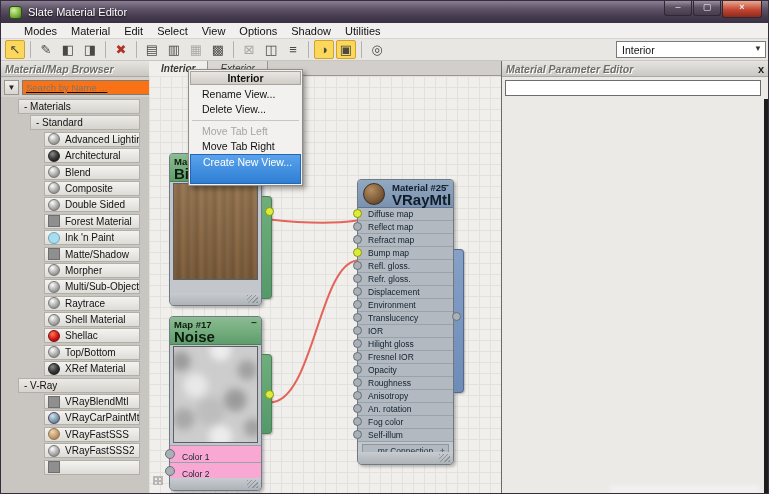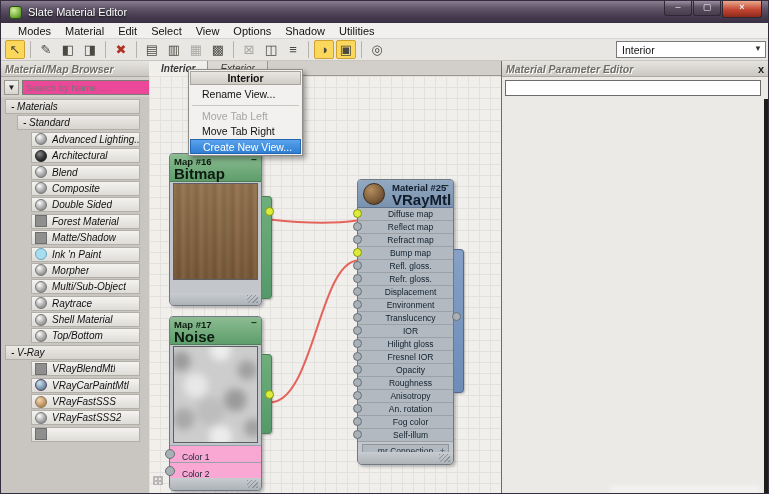--- a/index.html
+++ b/index.html
@@ -10,21 +10,21 @@
     background:linear-gradient(#8a7f92,#5f5468 35%,#453a4e 72%,#3a3044);display:flex;align-items:center;}
   .appicon{width:13px;height:13px;margin:0 6px 0 8px;border-radius:3px;
     background:radial-gradient(circle at 35% 30%,#d6f0a0,#7bb23e 60%,#3f7a1e);border:1px solid #2c4f13;}
   .wtitle{color:#fff;font-size:11px;text-shadow:0 1px 2px #000;}
   .wbtns{position:absolute;right:8px;top:0;display:flex;gap:1px;align-items:flex-start;}
   .wbtn{width:28px;height:15px;border:1px solid #2f2733;border-top:none;border-radius:0 0 3px 3px;
     background:linear-gradient(#9a90a4,#5a5060 45%,#463c4e);color:#f2eef6;font-size:9px;line-height:13px;text-align:center;cursor:default;}
   .wbtn.close{width:40px;height:17px;background:linear-gradient(#eba98e,#c24532 55%,#8e2a1b);font-weight:bold;}
   
   .menubar{position:absolute;left:0;top:22px;width:769px;height:16px;background:#f1f0ee;border-bottom:1px solid #d7d5d1;
-    display:flex;align-items:center;padding-left:10px;}
+    display:flex;align-items:center;padding-left:16px;}
   .menu-item{font-size:11px;color:#111;padding:0 7px;}
   
   .toolbar{position:absolute;left:0;top:38px;width:769px;height:22px;background:#e9e7e4;border-bottom:1px solid #c9c6c1;
     display:flex;align-items:center;padding-left:3px;}
   .tbi{width:20px;height:19px;margin:0 1px;display:flex;align-items:center;justify-content:center;
     font-size:13px;color:#4a4a42;border:1px solid transparent;border-radius:2px;}
   .tbi.active{background:#fbd75c;border-color:#cfa12e;}
   .tbi.dim{opacity:.4;}
   .tbi.danger{color:#b03226;font-weight:bold;}
   .tbi.sep{width:1px;height:17px;background:#b5b2ac;margin:0 4px;border:none;}
@@ -33,22 +33,22 @@
   .viewdrop .arrow{position:absolute;right:3px;top:2px;font-size:8px;color:#333;}
   
   .phead{height:16px;display:flex;align-items:center;padding:0 4px;
     background:linear-gradient(#e6e4e0,#cbc8c3);border-bottom:1px solid #a9a6a0;}
   .phead .ptitle{flex:1;font-size:10.5px;font-style:italic;font-weight:bold;color:#6f6d68;text-shadow:1px 1px 0 #fff;}
   .phead .pclose{font-size:11px;font-weight:bold;color:#222;padding:0 2px;}
   .leftpanel{position:absolute;left:0;top:60px;width:172px;height:434px;background:#c9c6c1;border-right:1px solid #8a8a88;overflow:hidden;}
   .searchrow{height:20px;display:flex;align-items:center;padding:2px 3px;background:#d4d1cc;}
   .filterbtn{width:15px;height:15px;font-size:8px;color:#222;display:flex;align-items:center;justify-content:center;
     border:1px solid #9a978f;background:linear-gradient(#f2f1ee,#d8d5d0);margin-right:3px;}
-  .searchinput{flex:1;height:15px;border:1px solid #7d7b76;font-size:9.5px;padding:0 3px;background:#ec4899;}
-  .blist{position:absolute;left:0;top:38px;width:141px;bottom:0;padding-left:2px;overflow:hidden;font-style:italic;}
+  .searchinput{flex:1;height:15px;border:1px solid #7d7b76;font-size:9.5px;padding:0 3px;background:#f97316;text-decoration:underline;}
+  .blist{position:absolute;left:0;top:38px;width:141px;bottom:0;padding-left:15px;overflow:hidden;}
   .brow{display:flex;align-items:center;height:15px;margin-bottom:1.4px;margin-right:2px;
     background:linear-gradient(#f4f3f0,#dedcd7);border:1px solid #b2afa9;font-size:10px;color:#111;}
   .brow.ind0{margin-left:2px;} .brow.ind1{margin-left:14px;} .brow.ind2{margin-left:28px;}
   .bicon{width:12px;height:12px;margin:0 5px 0 3px;border-radius:50%;flex:none;}
   .grp{background:linear-gradient(#eceae6,#d6d3ce);}
   .grp .blabel{padding-left:5px;}
   .blabel{white-space:nowrap;overflow:hidden;}
   .sphere-gray{background:radial-gradient(circle at 35% 30%,#fdfdfd,#b9b9b9 45%,#6e6e6e);border:1px solid #777;}
   .sphere-dark{background:radial-gradient(circle at 35% 30%,#8a8a8a,#3a3a3a 50%,#101010);border:1px solid #222;}
   .sphere-blue{background:radial-gradient(circle at 35% 30%,#cfe2ee,#7e9cb0 55%,#44606f);border:1px solid #546;}
@@ -89,21 +89,21 @@
     radial-gradient(circle at 18% 72%,#a8a8a8 0 7px,transparent 14px),
     radial-gradient(circle at 55% 88%,#ececec 0 8px,transparent 15px),
     radial-gradient(circle at 88% 80%,#a2a2a2 0 6px,transparent 12px),
     radial-gradient(circle at 45% 65%,#bdbdbd 0 10px,transparent 18px);}
   .sidetab{position:absolute;width:10px;border:1px solid #4c7f57;border-left:none;border-radius:0 4px 4px 0;
     background:linear-gradient(#6fae7c,#55996a);box-shadow:1px 1px 2px rgba(0,0,0,.25);}
   .sidetab.blue{background:linear-gradient(#86a0c6,#6d8cb8);border-color:#54688c;}
   .socket{position:absolute;width:9px;height:9px;border-radius:50%;background:#a9b0b6;border:1px solid #667077;}
   .socket.on{background:#dcec3b;border-color:#86970e;}
   .slotrows{position:absolute;left:0;right:0;top:28px;}
-  .slot{position:relative;height:13px;border-bottom:1px solid #99a1a9;background:#b2b9c0;padding-left:10px;text-align:center;}
+  .slot{position:relative;height:13px;border-bottom:1px solid #99a1a9;background:#b2b9c0;padding-left:10px;}
   .slot .slabel{font-size:8.5px;color:#10202e;line-height:12px;display:block;white-space:nowrap;overflow:hidden;}
   .slot .sock{position:absolute;left:-5px;top:1px;width:9px;height:9px;border-radius:50%;background:#a9b0b6;border:1px solid #667077;}
   .slot .sock.on{background:#dcec3b;border-color:#86970e;}
   .mrbar{position:absolute;left:4px;right:4px;height:13px;background:#b2b9c0;border:1px solid #8d959d;
     font-size:8.5px;color:#22303c;text-align:center;line-height:12px;}
   .mrbar .plus{position:absolute;right:3px;top:0;font-size:9px;color:#45525e;}
   .nfoot{position:absolute;left:0;right:0;bottom:0;height:12px;border-radius:0 0 4px 4px;background:linear-gradient(#c8ccd0,#aeb3b8);}
   .hatch{position:absolute;right:3px;bottom:2px;width:11px;height:8px;
     background:repeating-linear-gradient(135deg,#8d949b 0 1px,transparent 1px 3px);}
   .inrow{position:relative;height:17px;border-top:1px solid #99a1a9;background:#f9a8d4;padding-left:12px;}
@@ -115,21 +115,21 @@
   .mhead{background:linear-gradient(#93a9c2,#7a92ae);border-bottom:1px solid #5f7492;}
   .mhead .t1,.mhead .t2{color:#101c2a;}
   .panhint{position:absolute;left:4px;bottom:10px;width:10px;height:9px;opacity:.35;
     background:repeating-linear-gradient(90deg,#555 0 2px,transparent 2px 4px),repeating-linear-gradient(#555 0 2px,transparent 2px 4px);}
   
   .ctxmenu{position:absolute;left:39px;top:8px;width:115px;background:#f2f1ef;border:1px solid #8f8d89;
     box-shadow:3px 3px 5px rgba(0,0,0,.35);padding:1px;z-index:50;}
   .mi{position:relative;height:15px;line-height:15px;padding-left:12px;font-size:10.5px;color:#111;white-space:nowrap;}
   .mi.header{text-align:center;padding:0;margin:0 0 2px 0;background:linear-gradient(#eae7e3,#cfccc6);
     border:1px solid #a9a59e;font-weight:bold;height:14px;line-height:13px;}
-  .mi.hl{background:linear-gradient(#5aa2ec,#2e7fd4);color:#fff;border:1px solid #2467b0;height:15px;line-height:14px;}
+  .mi.hl{background:linear-gradient(#5aa2ec,#2e7fd4);color:#fff;border:1px solid #2467b0;height:30px;line-height:14px;}
   .mi.dis{color:#a5a5a5;}
   .mi.sep{height:1px;background:#c9c6c1;margin:3px 2px;padding:0;}
   
   .rightpanel{position:absolute;left:500px;top:60px;width:269px;height:434px;background:#eceae7;border-left:1px solid #6b6b69;}
   .rp-input{position:absolute;left:3px;top:19px;width:256px;height:16px;border:1px solid #6e6c68;background:#fff;font-size:10px;padding:0 3px;}
   .rscroll{position:absolute;right:0;top:38px;bottom:0;width:6px;background:#1d1d1d;}
   .wm{position:absolute;right:10px;bottom:0;width:150px;height:10px;background:rgba(255,255,255,.35);filter:blur(2px);}
 </style>
 </head>
 <body>
@@ -226,46 +226,54 @@
       </div>
         <div class="brow ind2">
         <span class="bicon sphere-gray"></span>
         <span class="blabel">Double Sided</span>
       </div>
         <div class="brow ind2">
         <span class="bicon square-gray"></span>
         <span class="blabel">Forest Material</span>
       </div>
         <div class="brow ind2">
+        <span class="bicon circle-blue"></span>
+        <span class="blabel">Ink 'n Paint</span>
+      </div>
+        <div class="brow ind2">
         <span class="bicon square-gray"></span>
         <span class="blabel">Matte/Shadow</span>
       </div>
         <div class="brow ind2">
-        <span class="bicon circle-blue"></span>
-        <span class="blabel">Ink 'n Paint</span>
-      </div>
-        <div class="brow ind2">
         <span class="bicon sphere-gray"></span>
         <span class="blabel">Morpher</span>
       </div>
         <div class="brow ind2">
         <span class="bicon sphere-gray"></span>
         <span class="blabel">Multi/Sub-Object</span>
       </div>
         <div class="brow ind2">
         <span class="bicon sphere-gray"></span>
         <span class="blabel">Raytrace</span>
       </div>
         <div class="brow ind2">
         <span class="bicon sphere-gray"></span>
         <span class="blabel">Shell Material</span>
       </div>
         <div class="brow ind2">
+        <span class="bicon circle-red"></span>
+        <span class="blabel">Shellac</span>
+      </div>
+        <div class="brow ind2">
         <span class="bicon sphere-gray"></span>
         <span class="blabel">Top/Bottom</span>
+      </div>
+        <div class="brow ind2">
+        <span class="bicon sphere-dark"></span>
+        <span class="blabel">XRef Material</span>
       </div>
         <div class="brow grp ind0">
 
         <span class="blabel">- V-Ray</span>
       </div>
         <div class="brow ind2">
         <span class="bicon square-gray"></span>
         <span class="blabel">VRayBlendMtl</span>
       </div>
         <div class="brow ind2">
@@ -443,20 +451,21 @@
       <div class="socket on" style="left:116px;top:314px;"></div>
       <div class="socket" style="left:303px;top:236px;"></div>
 
       <div class="panhint"></div>
     </div>
 
     <div class="ctxmenu">
 
     <div class="mi header">Interior</div>
         <div class="mi">Rename View...</div>
+        <div class="mi">Delete View...</div>
         <div class="mi sep"></div>
         <div class="mi dis">Move Tab Left</div>
         <div class="mi">Move Tab Right</div>
         <div class="mi hl">Create New View...</div>
       </div>
   </div>
 
   <div class="rightpanel">
     <div class="phead">
       <span class="ptitle">Material Parameter Editor</span>

